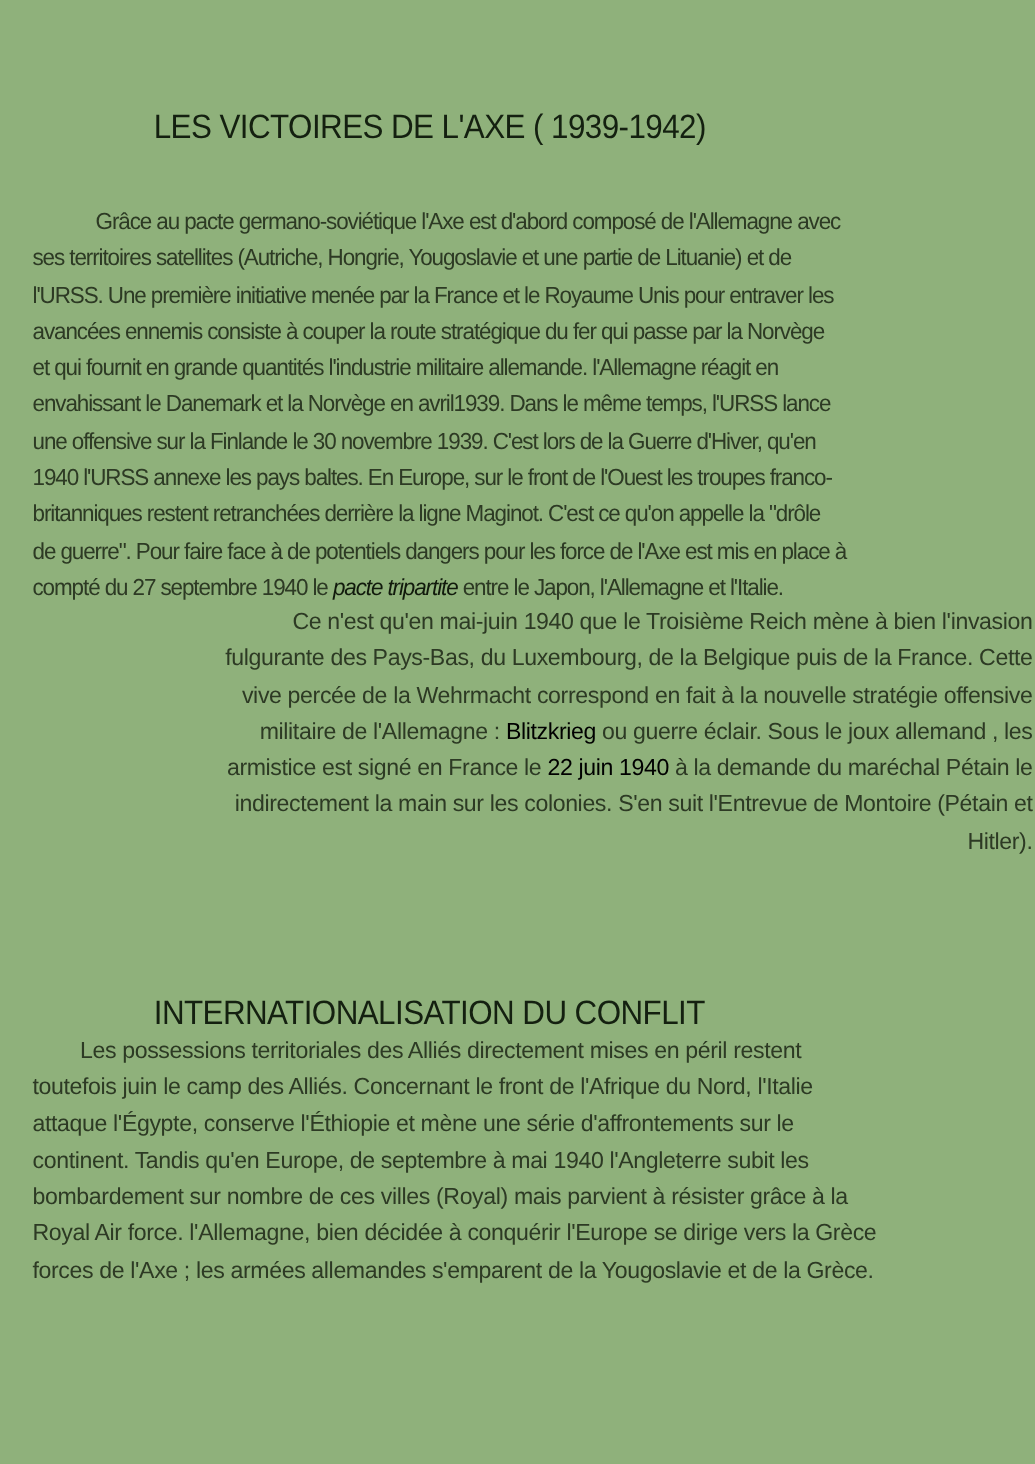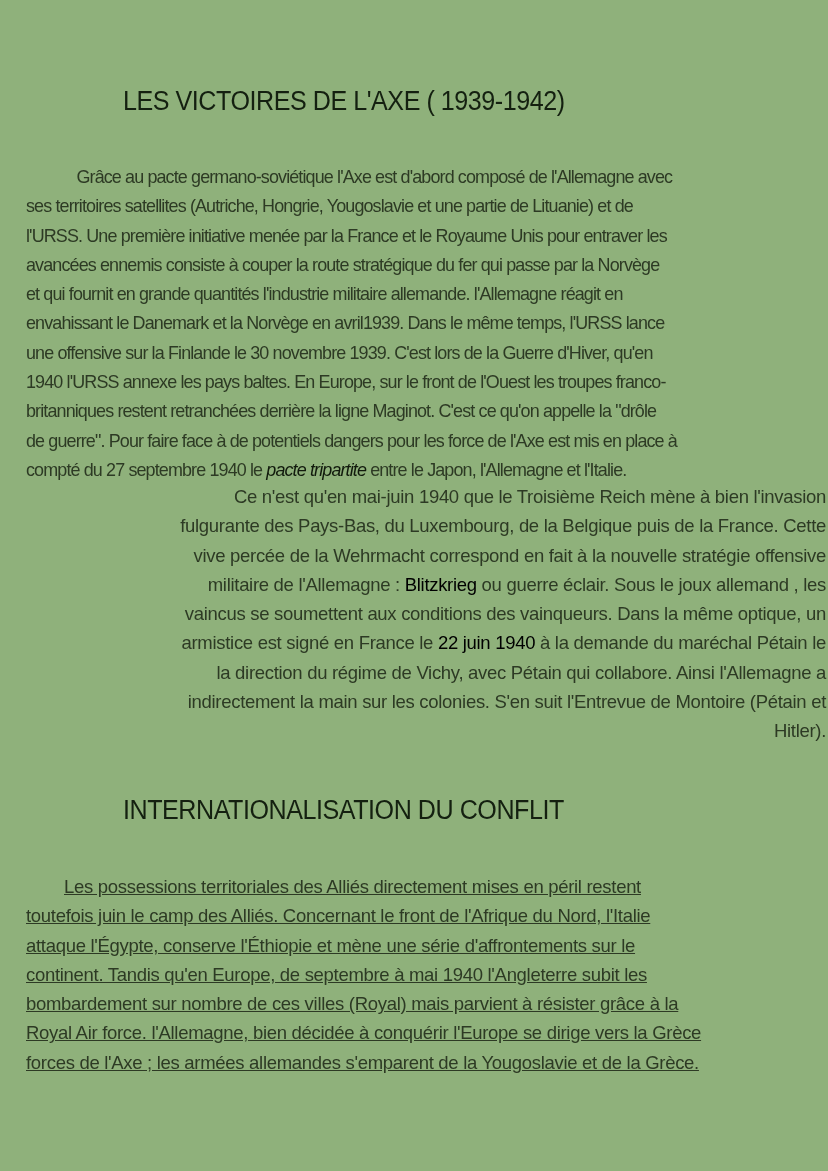--- a/index.html
+++ b/index.html
@@ -20,21 +20,21 @@
   }
   .t1 { top:86px; }
   .t2 { top:795px; }
   .para {
     position:absolute; left:26px; width:800px;
     font-size:18.5px; line-height:29.3px;
     margin:0;
   }
   .para1 { top:162px; letter-spacing:-0.9px; transform:scaleX(0.97); transform-origin:left top; width:825px;}
   .para2 { top:482px; letter-spacing:-0.3px;text-align:right; }
-  .para3 { top:872px; letter-spacing:-0.3px;text-decoration:underline; }
+  .para3 { top:825px; letter-spacing:-0.3px; }
   .line { display:block; white-space:nowrap; }
   .indent1 { padding-left:52px; }
   .indent2 { padding-left:56px; }
   .indent3 { padding-left:38px; }
   .emph { color:#000000; }
   .it { font-style:italic; color:#111a0c; }
 </style>
 </head>
 <body>
 
@@ -52,23 +52,21 @@
   <span class="line">britanniques restent retranchées derrière la ligne Maginot. C'est ce qu'on appelle la "drôle</span>
   <span class="line">de guerre". Pour faire face à de potentiels dangers pour les force de l'Axe est mis en place à</span>
   <span class="line"><span>compté du 27 septembre 1940 le </span><span class="it">pacte tripartite</span><span> entre le Japon, l'Allemagne et l'Italie.</span></span>
 </p>
 
 <p class="para para2">
   <span class="line indent2">Ce n'est qu'en mai-juin 1940 que le Troisième Reich mène à bien l'invasion</span>
   <span class="line">fulgurante des  Pays-Bas, du Luxembourg, de la Belgique puis de la France. Cette</span>
   <span class="line">vive percée de la Wehrmacht  correspond en fait à la nouvelle stratégie offensive</span>
   <span class="line"><span>militaire de l'Allemagne : </span><span class="emph">Blitzkrieg</span><span>  ou guerre éclair. Sous le joux allemand , les</span></span>
-  <span class="line">vaincus se soumettent aux conditions des vainqueurs. Dans la même optique, un</span>
   <span class="line"><span>armistice est signé en France le </span><span class="emph">22 juin 1940</span><span> à la demande du maréchal Pétain le</span></span>
-  <span class="line">la direction du régime de Vichy, avec Pétain qui collabore. Ainsi l'Allemagne a</span>
   <span class="line">indirectement la main sur les colonies. S'en suit l'Entrevue de Montoire (Pétain et</span>
   <span class="line">Hitler).</span>
 </p>
 
 <h1 class="title t2">INTERNATIONALISATION DU CONFLIT</h1>
 
 <p class="para para3">
   <span class="line indent3">Les possessions territoriales des Alliés  directement mises en péril restent</span>
   <span class="line">toutefois juin le camp des Alliés. Concernant le front de l'Afrique du Nord, l'Italie</span>
   <span class="line">attaque l'Égypte, conserve l'Éthiopie et mène une série d'affrontements sur le</span>

